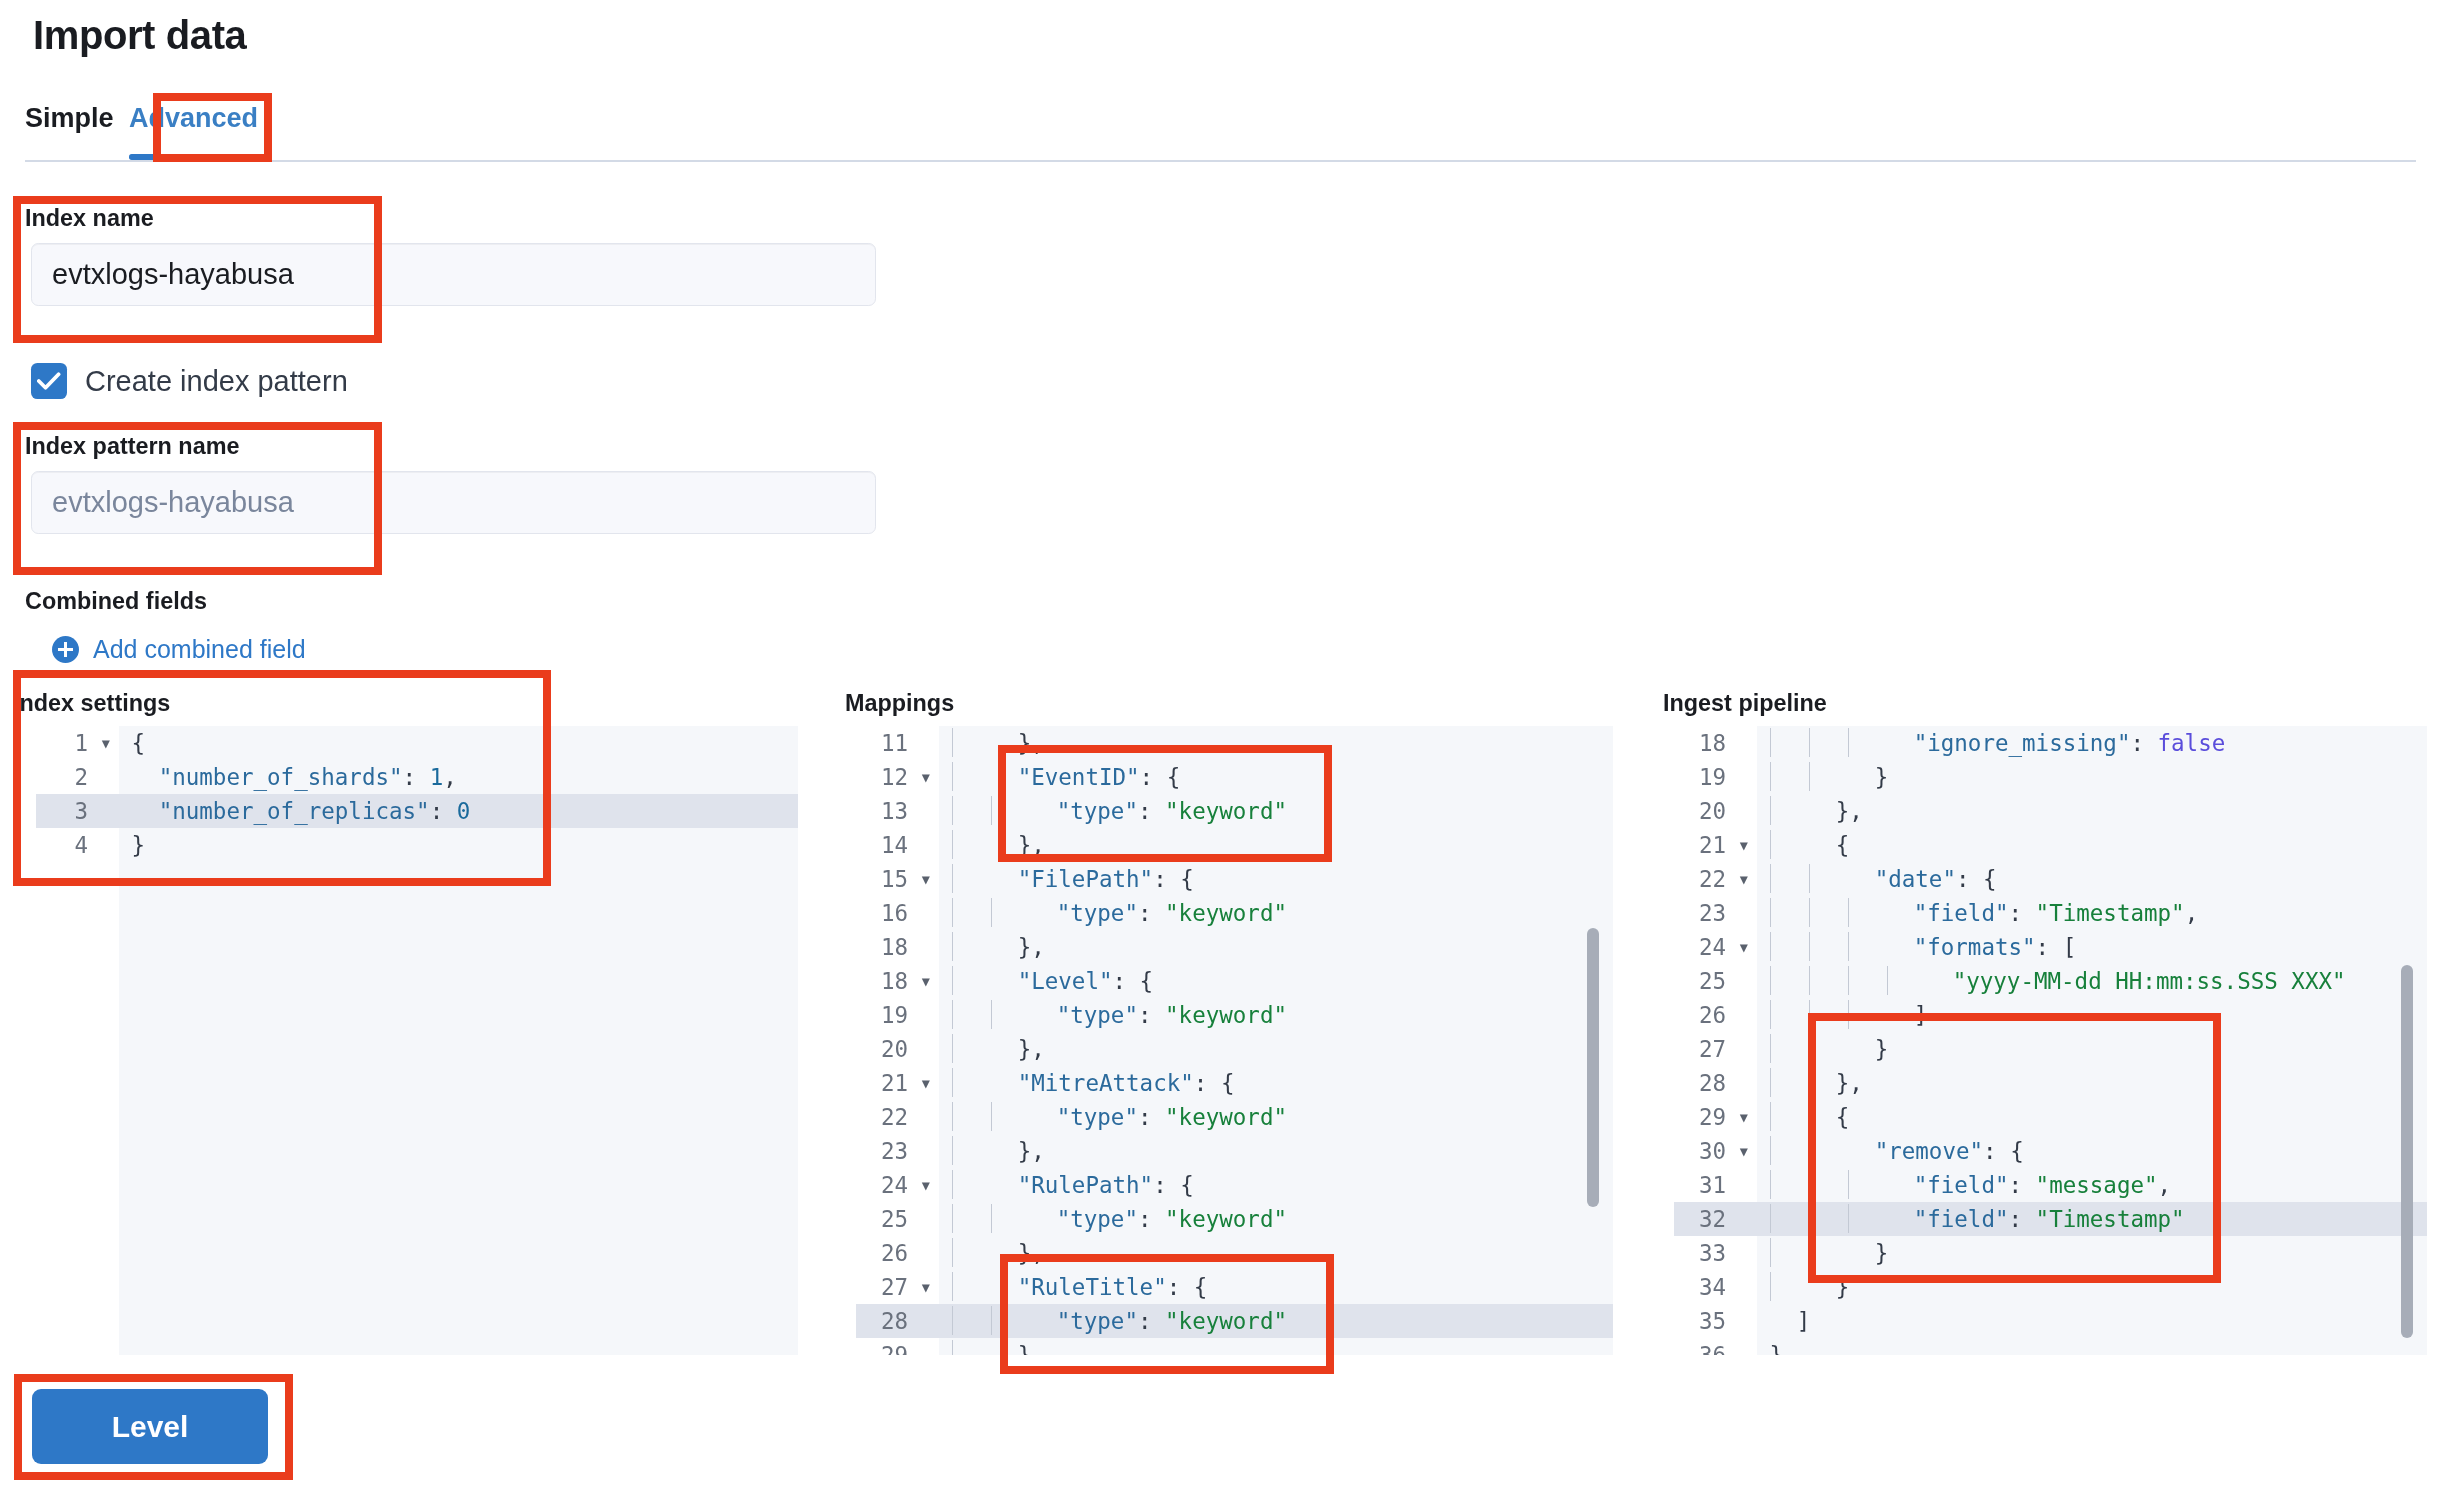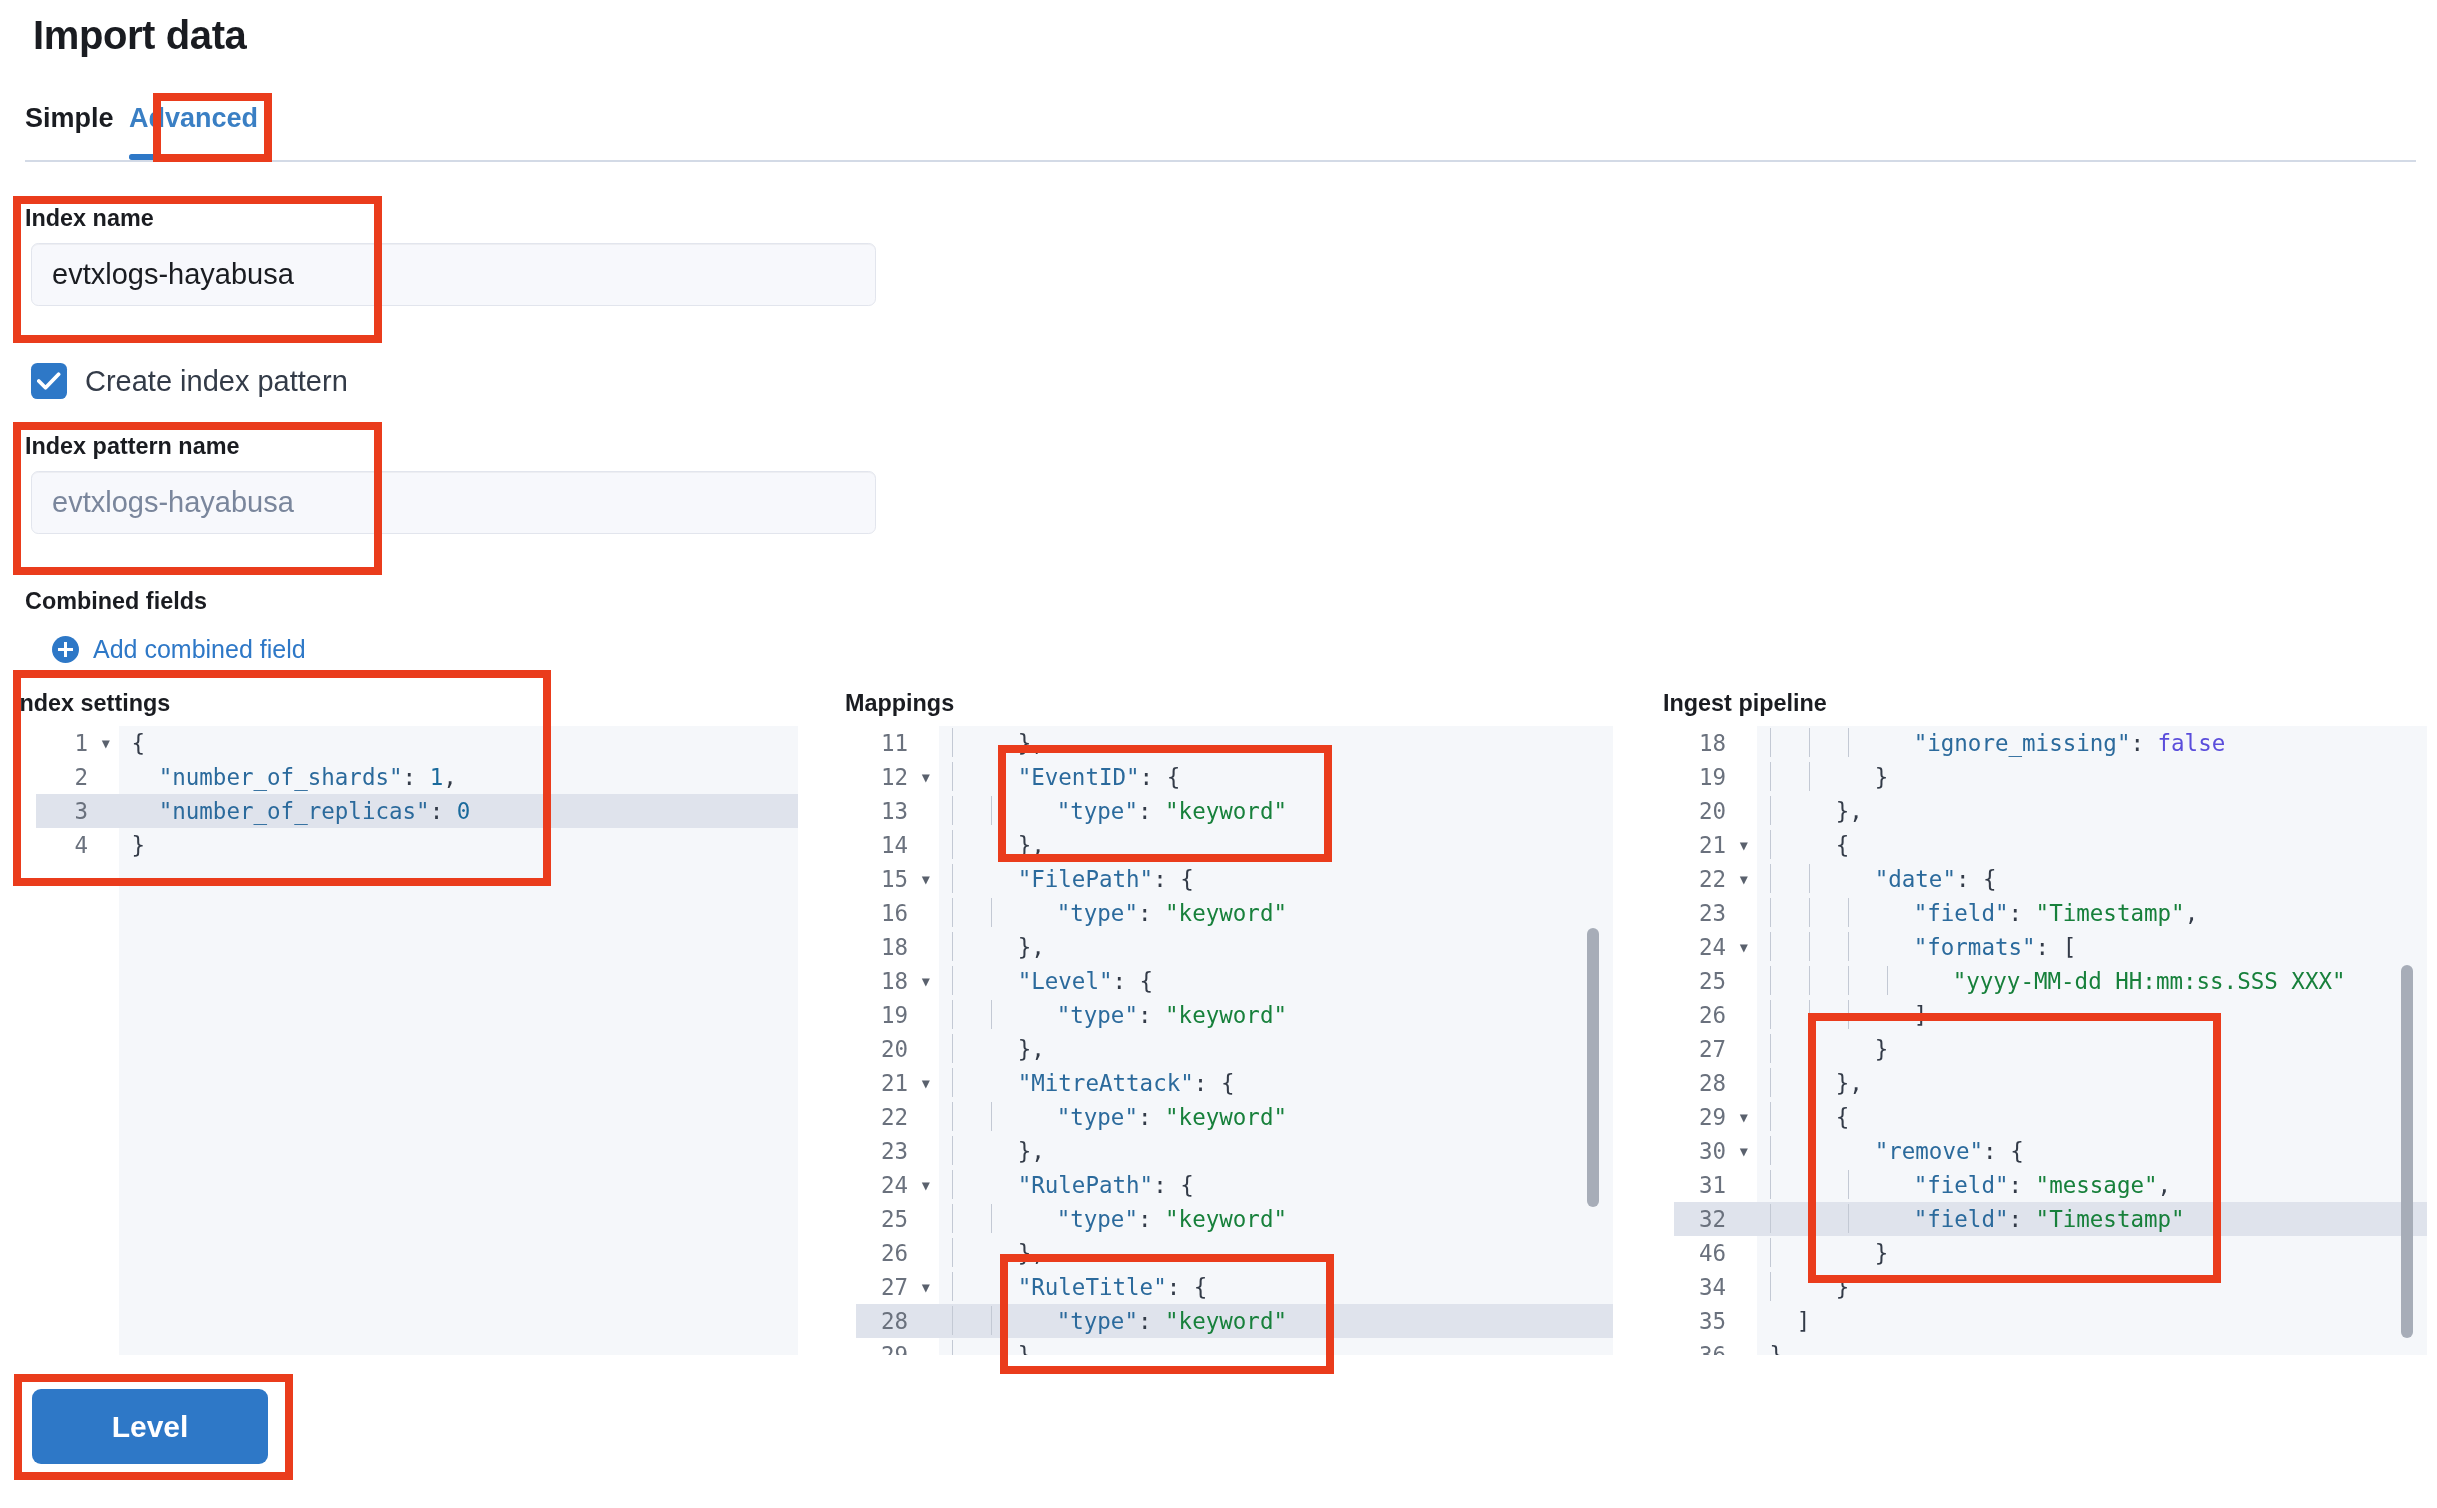--- a/index.html
+++ b/index.html
@@ -245,21 +245,21 @@
       <div class="ln">23</div>
       <div class="ln">24<span class="fold">▼</span></div>
       <div class="ln">25</div>
       <div class="ln">26</div>
       <div class="ln">27</div>
       <div class="ln">28</div>
       <div class="ln">29<span class="fold">▼</span></div>
       <div class="ln">30<span class="fold">▼</span></div>
       <div class="ln">31</div>
       <div class="ln active">32</div>
-      <div class="ln">46</div>
+      <div class="ln">33</div>
       <div class="ln">34</div>
       <div class="ln">35</div>
       <div class="ln">36</div>
     </div>
     <div class="code"><div class="row"><span class="guide" style="margin-right: 38px;"></span><span class="guide" style="margin-right: 38px;"></span><span class="guide" style="margin-right: 38px;"></span><span class="tok-key">  "ignore_missing"</span><span class="tok-pun">: </span><span class="tok-bool">false</span></div><div class="row"><span class="guide" style="margin-right: 38px;"></span><span class="guide" style="margin-right: 38px;"></span><span class="tok-pun">  }</span></div><div class="row"><span class="guide" style="margin-right: 38px;"></span><span class="tok-pun">  },</span></div><div class="row"><span class="guide" style="margin-right: 38px;"></span><span class="tok-pun">  {</span></div><div class="row"><span class="guide" style="margin-right: 38px;"></span><span class="guide" style="margin-right: 38px;"></span><span class="tok-key">  "date"</span><span class="tok-pun">: {</span></div><div class="row"><span class="guide" style="margin-right: 38px;"></span><span class="guide" style="margin-right: 38px;"></span><span class="guide" style="margin-right: 38px;"></span><span class="tok-key">  "field"</span><span class="tok-pun">: </span><span class="tok-str">"Timestamp"</span><span class="tok-pun">,</span></div><div class="row"><span class="guide" style="margin-right: 38px;"></span><span class="guide" style="margin-right: 38px;"></span><span class="guide" style="margin-right: 38px;"></span><span class="tok-key">  "formats"</span><span class="tok-pun">: [</span></div><div class="row"><span class="guide" style="margin-right: 38px;"></span><span class="guide" style="margin-right: 38px;"></span><span class="guide" style="margin-right: 38px;"></span><span class="guide" style="margin-right: 38px;"></span><span class="tok-str">  "yyyy-MM-dd HH:mm:ss.SSS XXX"</span></div><div class="row"><span class="guide" style="margin-right: 38px;"></span><span class="guide" style="margin-right: 38px;"></span><span class="guide" style="margin-right: 38px;"></span><span class="tok-pun">  ]</span></div><div class="row"><span class="guide" style="margin-right: 38px;"></span><span class="guide" style="margin-right: 38px;"></span><span class="tok-pun">  }</span></div><div class="row"><span class="guide" style="margin-right: 38px;"></span><span class="tok-pun">  },</span></div><div class="row"><span class="guide" style="margin-right: 38px;"></span><span class="tok-pun">  {</span></div><div class="row"><span class="guide" style="margin-right: 38px;"></span><span class="guide" style="margin-right: 38px;"></span><span class="tok-key">  "remove"</span><span class="tok-pun">: {</span></div><div class="row"><span class="guide" style="margin-right: 38px;"></span><span class="guide" style="margin-right: 38px;"></span><span class="guide" style="margin-right: 38px;"></span><span class="tok-key">  "field"</span><span class="tok-pun">: </span><span class="tok-str">"message"</span><span class="tok-pun">,</span></div><div class="row active"><span class="guide" style="margin-right: 38px;"></span><span class="guide" style="margin-right: 38px;"></span><span class="guide" style="margin-right: 38px;"></span><span class="tok-key">  "field"</span><span class="tok-pun">: </span><span class="tok-str">"Timestamp"</span></div><div class="row"><span class="guide" style="margin-right: 38px;"></span><span class="guide" style="margin-right: 38px;"></span><span class="tok-pun">  }</span></div><div class="row"><span class="guide" style="margin-right: 38px;"></span><span class="tok-pun">  }</span></div><div class="row"><span class="tok-pun">  ]</span></div><div class="row"><span class="tok-pun">}</span></div></div>
   <div class="vscroll" style="right:14.4px; top:239px; height:373px;"></div>
 </div>
 
 <button class="import-btn">Level</button>
 

